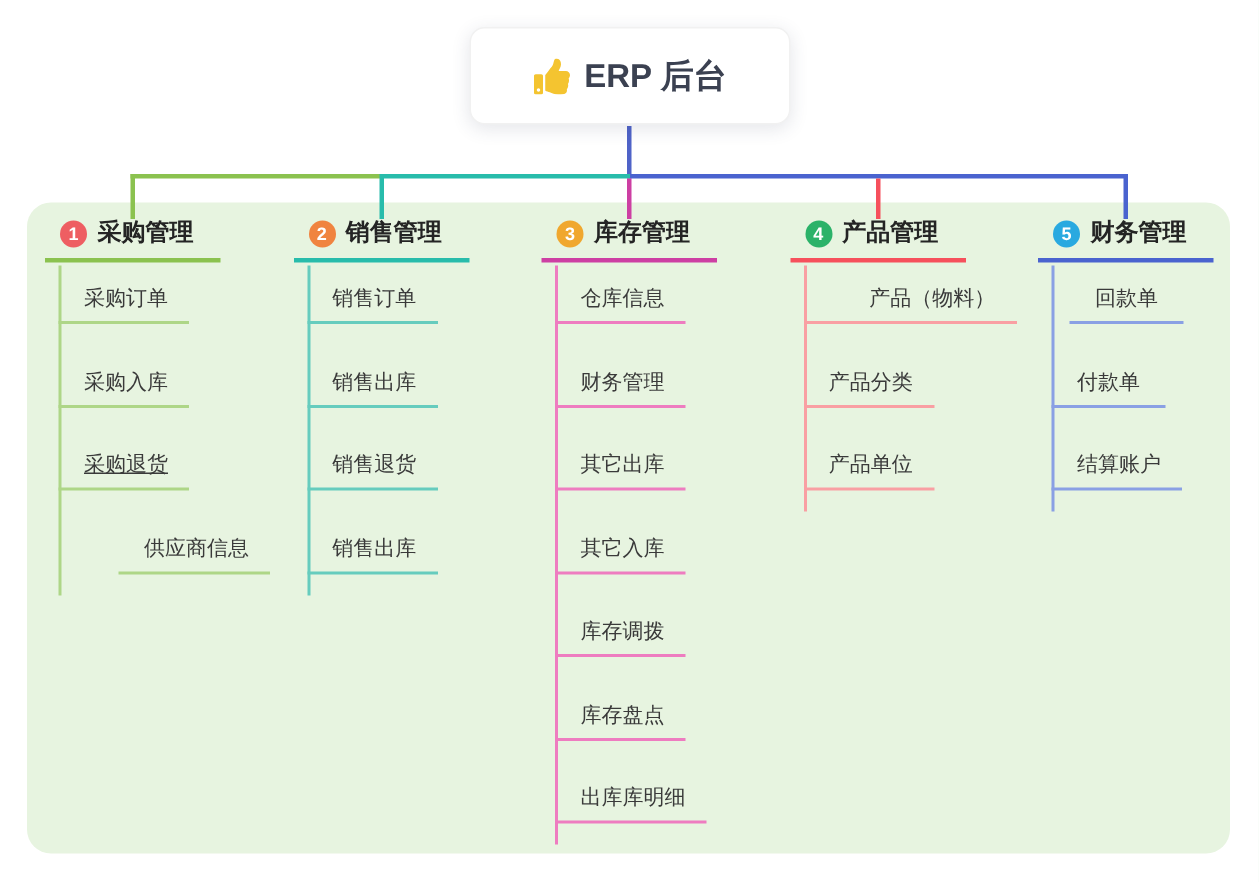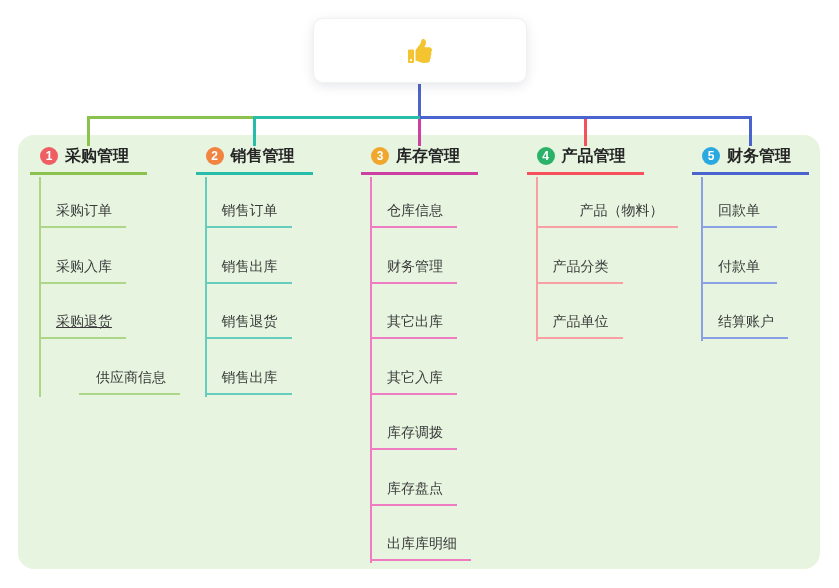--- a/index.html
+++ b/index.html
@@ -21,21 +21,21 @@
   }
   .badge{
     width:18px;height:18px;min-width:18px;border-radius:50%;color:#ffffff;
     font-size:12px;font-weight:700;display:flex;align-items:center;justify-content:center;
     line-height:18px;
   }
   .branch-label{font-size:16px;font-weight:600;color:#242424;line-height:20px;white-space:nowrap;}
   .children{position:absolute;}
   .child-row{position:relative;height:55.5px;}
   .child-node{
-    position:absolute;left:0;bottom:0;box-sizing:border-box;
+    position:absolute;left:0;bottom:12px;box-sizing:border-box;
     min-width:76px;padding:0 14px 6px 17px;border-bottom:2px solid #000;
     font-size:14px;color:#3a3a3a;white-space:nowrap;
   }
 </style>
 </head>
 <body>
 
 <div class="stage">
   <div class="panel" id="panel" style="background: rgb(231, 244, 224);"></div>
   <div id="connectors">
@@ -48,20 +48,21 @@
       <div class="vline" style="left: 418px; top: 119px; width: 3px; height: 27px; background: rgb(205, 63, 163);"></div>
       <div class="vline" style="left: 583.5px; top: 119px; width: 3px; height: 27px; background: rgb(246, 80, 92);"></div>
       <div class="vline" style="left: 749px; top: 116px; width: 3px; height: 30px; background: rgb(74, 99, 207);"></div>
     </div>
   <div class="root-card">
     <span class="thumb-icon">
       <svg viewBox="0 0 512 512" width="24" height="24" id="thumb-svg" style="fill: rgb(244, 196, 48);">
         <path d="M104 224H24c-13.3 0-24 10.7-24 24v240c0 13.3 10.7 24 24 24h80c13.3 0 24-10.7 24-24V248c0-13.3-10.7-24-24-24zM64 472c-13.3 0-24-10.7-24-24s10.7-24 24-24 24 10.7 24 24-10.7 24-24 24zM384 81.5c0 42.4-26 66.2-33.3 94.5h101.7c33.4 0 59.4 27.7 59.6 58.1.1 17.9-7.5 37.2-19.4 49.2l-.1.1c9.8 23.3 8.2 56-9.3 79.5 8.7 25.9-.1 57.7-16.4 74.8 4.3 17.6 2.2 32.6-6.1 44.6C440.2 511.6 389.6 512 346.8 512h-2.8c-48.3 0-87.8-17.6-119.6-31.7-16-7.1-36.8-15.9-52.7-16.2-6.5-.1-11.8-5.5-11.8-12V238.3c0-3.2 1.3-6.3 3.6-8.5 39.6-39.1 56.6-80.6 89.1-113.1 14.8-14.8 20.2-37.2 25.4-58.9C282.5 39.3 291.8 0 312 0c24 0 72 8 72 81.5z"></path>
       </svg>
     </span>
+    <span>ERP 后台</span>
   </div>
   <div id="branches">
       <div class="branch-header" style="left: 30px; top: 146px; border-bottom-color: rgb(139, 194, 79);">
         <span class="badge" style="background: rgb(238, 94, 98);">1</span>
         <span class="branch-label">采购管理</span>
       </div>
       <div class="vline" style="left: 39px; top: 177px; width: 2px; height: 219.5px; background: rgb(174, 214, 135);"></div>
       <div class="children" style="left: 39px; top: 172.5px;">
         <div class="child-row">
           <span class="child-node" style="border-bottom-color: rgb(174, 214, 135);">采购订单</span>
@@ -139,21 +140,21 @@
           <span class="child-node" style="border-bottom-color: rgb(249, 159, 163);">产品单位</span>
         </div>
       </div>
       <div class="branch-header" style="left: 692px; top: 146px; border-bottom-color: rgb(74, 99, 207);">
         <span class="badge" style="background: rgb(41, 169, 224);">5</span>
         <span class="branch-label">财务管理</span>
       </div>
       <div class="vline" style="left: 701px; top: 177px; width: 2px; height: 164px; background: rgb(138, 160, 228);"></div>
       <div class="children" style="left: 701px; top: 172.5px;">
         <div class="child-row">
-          <span class="child-node" style="border-bottom-color: rgb(138, 160, 228);">回款单</span>
+          <span class="child-node" style="border-bottom-color: rgb(138, 160, 228); margin-left: 12px;">回款单</span>
         </div>
         <div class="child-row">
           <span class="child-node" style="border-bottom-color: rgb(138, 160, 228); font-family: Liberation Serif, serif;">付款单</span>
         </div>
         <div class="child-row">
           <span class="child-node" style="border-bottom-color: rgb(138, 160, 228);">结算账户</span>
         </div>
       </div>
     </div>
 </div>

